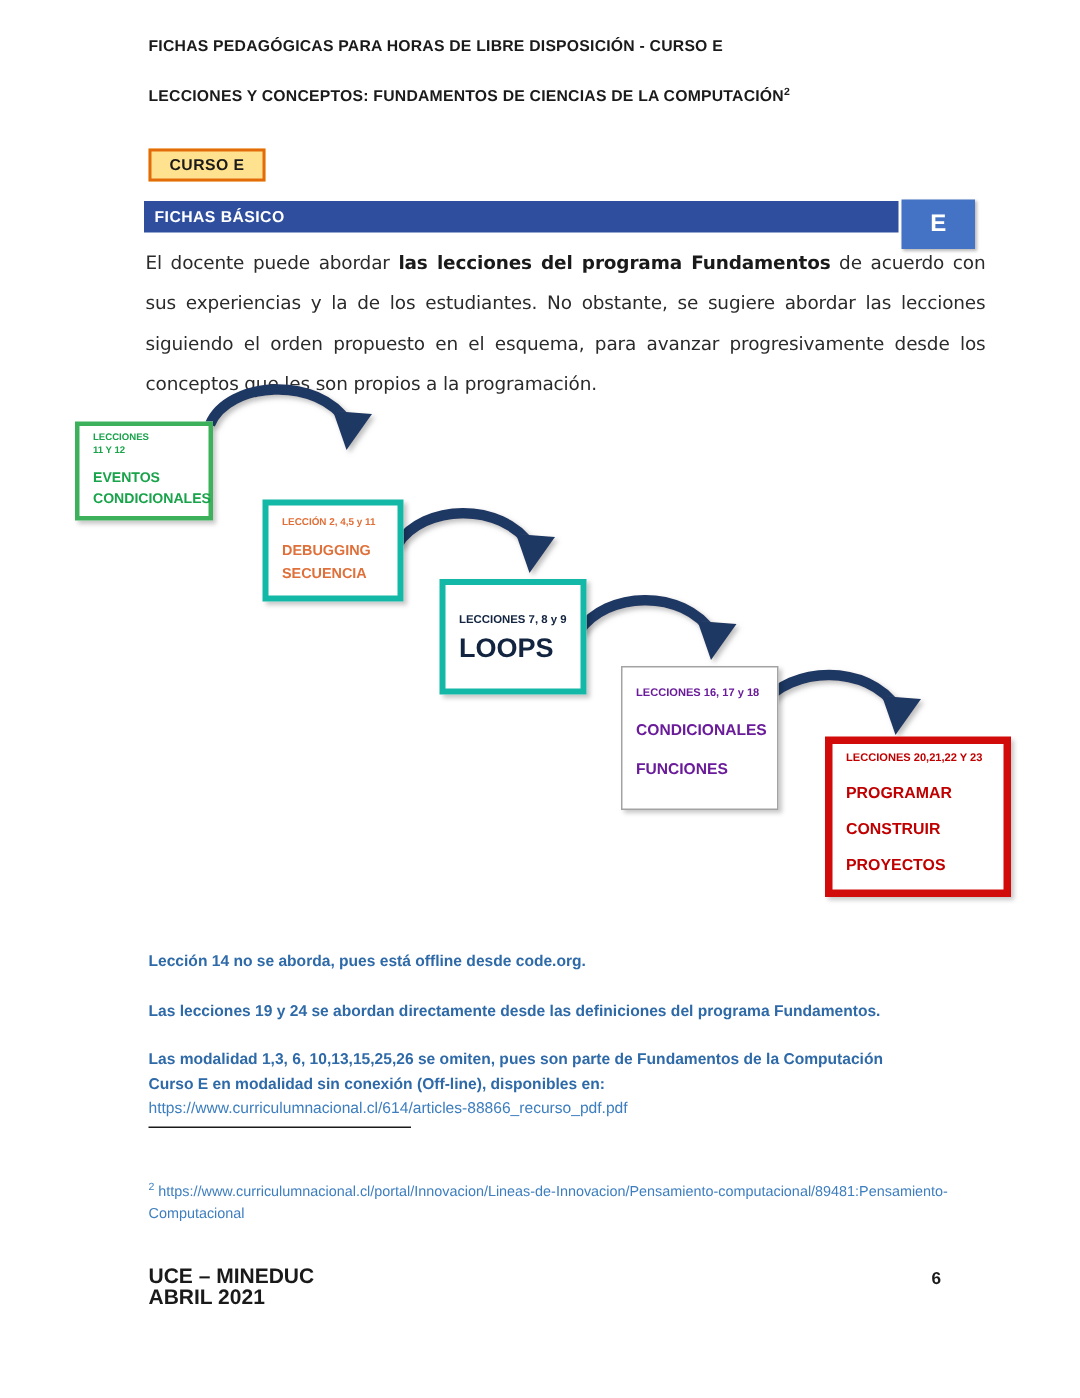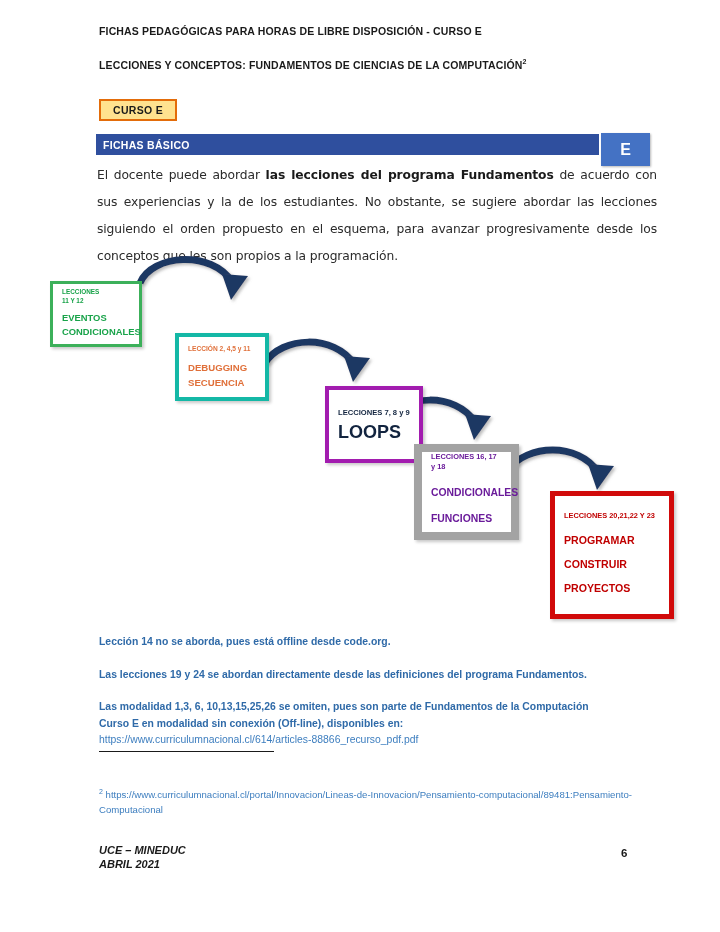--- a/index.html
+++ b/index.html
@@ -179,39 +179,38 @@
     width: 94px; height: 68px;
     border: 4px solid #14b8a6;
   }
   #node-debugging .lead, #node-debugging .big { color: #e0703a; }
   #node-debugging .lead { font-size: 6.6px; }
   #node-debugging .big { font-size: 9.6px; line-height: 15.5px; }
 
   #node-loops {
     left: 293px; top: 138px;
     width: 98px; height: 77px;
-    border: 4px solid #a21caf;
-    margin-left: 32px;
+    border: 4px solid #14b8a6;
   }
   #node-loops .lead, #node-loops .big { color: #12243f; }
   #node-loops .lead { font-size: 7.6px; }
   #node-loops .big { font-size: 18px; }
 
   #node-condicionales {
     left: 414px; top: 196px;
     width: 105px; height: 96px;
-    border: 8px solid #a3a3a3;
+    border: 1px solid #a3a3a3;
   }
   #node-condicionales .lead, #node-condicionales .big { color: #6a1b9a; }
   #node-condicionales .lead { font-size: 7.4px; margin-bottom: 8px; }
   #node-condicionales .big { font-size: 10.4px; line-height: 26px; }
 
   #node-programar {
     left: 550px; top: 243px;
-    width: 124px; height: 128px;
+    width: 124px; height: 107px;
     border: 5px solid #d10a0a;
   }
   #node-programar .lead, #node-programar .big { color: #c00000; }
   #node-programar .lead { font-size: 7.4px; margin-bottom: 7px; }
   #node-programar .big { font-size: 10.6px; line-height: 24px; }
 
   
   .notes {
     position: absolute;
     left: 99px;
@@ -249,25 +248,24 @@
   .footnote .sup {
     font-size: 7px;
     vertical-align: super;
   }
 
   
   .footer-left {
     position: absolute;
     left: 99px;
     top: 843px;
-    font-size: 11px;
+    font-size: 14px;
     font-weight: bold;
     line-height: 14px;
     color: #1a1a1a;
-    font-style: italic;
   }
   .footer-page {
     position: absolute;
     left: 621px;
     top: 847px;
     font-size: 11.5px;
     font-weight: bold;
     color: #1a1a1a;
   }
 </style>

